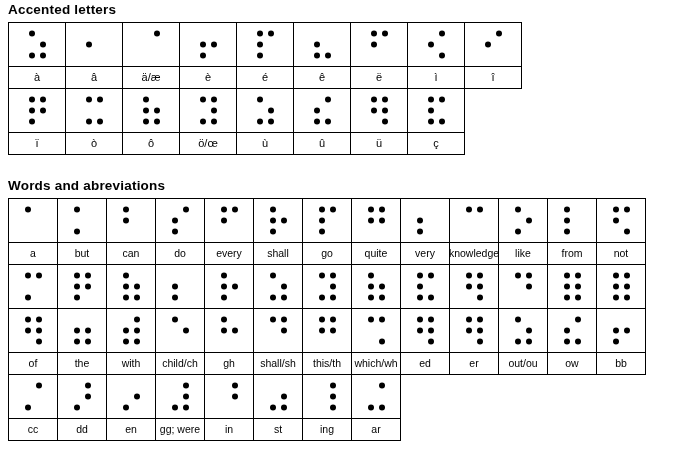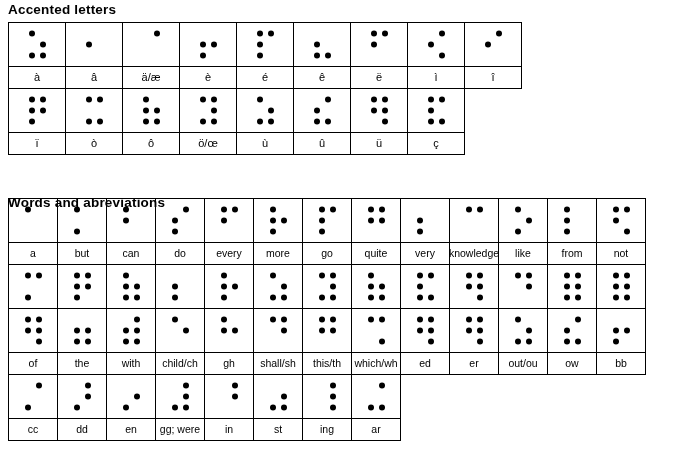--- a/index.html
+++ b/index.html
@@ -27,21 +27,20 @@
   }
   #accented-title {
     position: absolute;
     left: 8px;
     top: 2px;
   }
   #words-title {
     position: absolute;
     left: 8px;
     top: 178px;
-    margin-top: 17px;
   }
   .grid {
     position: absolute;
     border-left: 1px solid #000;
     border-top: 1px solid #000;
     box-sizing: border-box;
   }
   .row {
     display: flex;
   }
@@ -428,21 +427,21 @@
             <span class="dot"></span>
           </div>
         </div>
       </div>
       <div class="row">
         <div class="cell celllab">a</div>
         <div class="cell celllab">but</div>
         <div class="cell celllab">can</div>
         <div class="cell celllab">do</div>
         <div class="cell celllab">every</div>
-        <div class="cell celllab">more</div>
+        <div class="cell celllab">shall</div>
         <div class="cell celllab">go</div>
         <div class="cell celllab">quite</div>
         <div class="cell celllab">very</div>
         <div class="cell celllab">knowledge</div>
         <div class="cell celllab">like</div>
         <div class="cell celllab">from</div>
         <div class="cell celllab">not</div>
       </div>
       <div class="row">
         <div class="cell cellpat">

